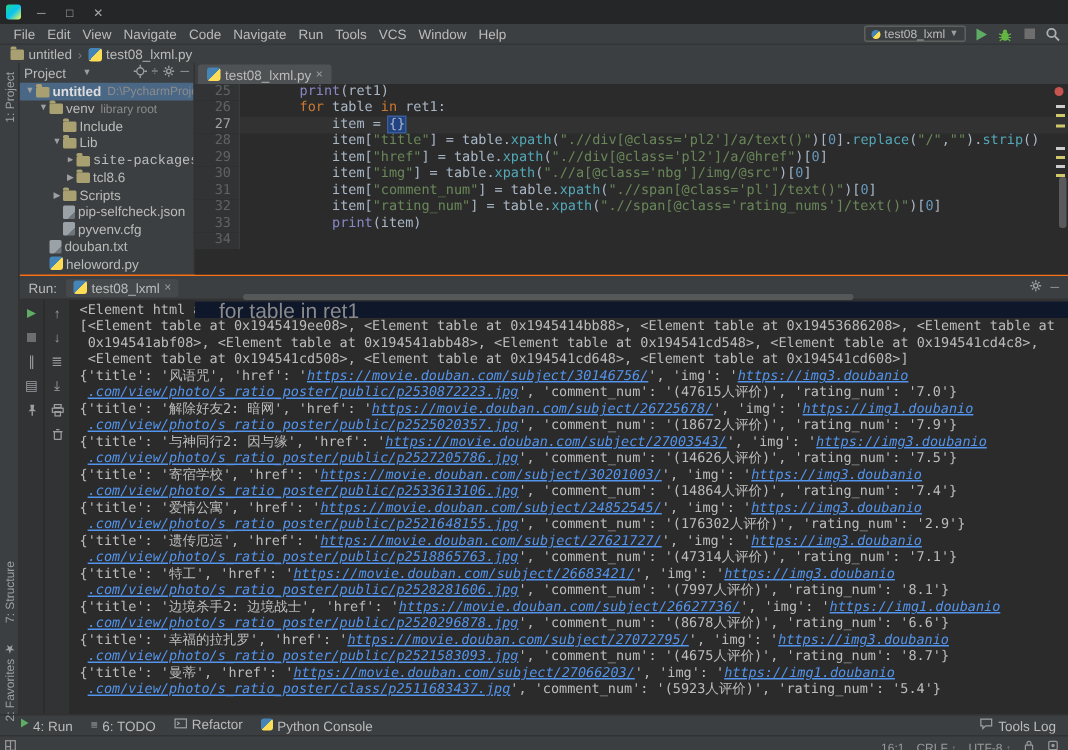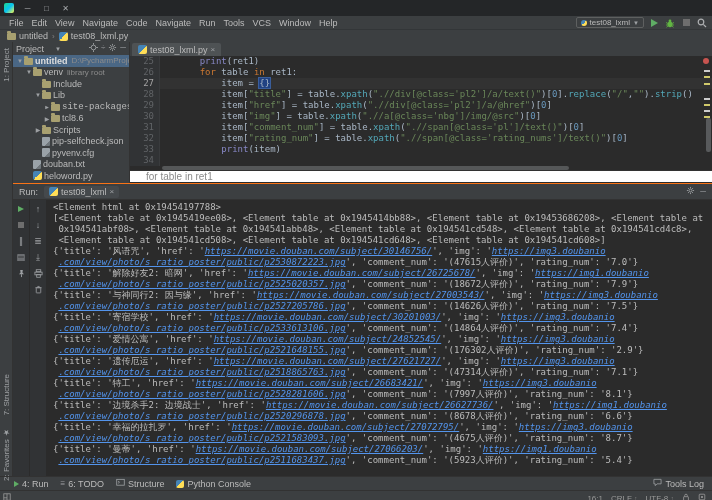--- a/index.html
+++ b/index.html
@@ -52,52 +52,52 @@
   .ficon-folder::before { content:''; position:absolute; top:-2px; left:0; width:4px; height:2px; background:#a8a070; border-radius:1px 1px 0 0; }
   .ficon-file { width:8px; height:9px; background:linear-gradient(135deg,#9aa2a8 70%,#6f767b 70%); border-radius:1px; }
   .ficon-py { width:9px; height:9px; border-radius:2px; background:linear-gradient(135deg,#4584b6 50%,#ffde57 50%); }
   .ficon-html { width:8px; height:9px; background:linear-gradient(135deg,#c87533 70%,#8a4f20 70%); border-radius:1px; }
 
   
   .editor { flex:1; display:flex; flex-direction:column; min-width:0; background:#2b2b2b; position:relative; }
   .tabbar { height:14px; background:#3c3f41; display:flex; align-items:flex-end; padding-left:2px; flex:0 0 auto; }
   .tab { height:13px; background:#4e5254; display:flex; align-items:center; gap:3px; padding:0 6px; font-size:9px; color:#bbbbbb; border-radius:2px 2px 0 0; }
   .tab-close { color:#9da0a3; font-size:8px; }
-  .code-area { height:110px; display:flex; flex-direction:column; flex:0 0 auto; position:relative; overflow:hidden; }
+  .code-area { height:140px; display:flex; flex-direction:column; flex:0 0 auto; position:relative; overflow:hidden; }
   .crow { display:flex; height:11px; }
   .gut { width:30px; background:#313335; border-right:1px solid #393b3d; color:#606366; font-family:"DejaVu Sans Mono", monospace; font-size:9px; text-align:right; padding-right:5px; line-height:11px; flex:0 0 auto; }
   .crow.current .gut { color:#a4a3a3; }
   .ctext { flex:1; font-family:"DejaVu Sans Mono", monospace; font-size:9px; line-height:11px; white-space:pre; padding-left:18px; color:#a9b7c6; }
   .crow.current .ctext { background:#323232; }
   .tk-p { color:#a9b7c6; } .tk-k { color:#cc7832; } .tk-b { color:#8888c6; }
   .tk-s { color:#6a8759; } .tk-n { color:#6897bb; } .tk-m { color:#53a8b8; }
   .tk-sel { color:#a9b7c6; background:#214283; outline:1px solid #3a5e9b; }
   .hscroll { height:4px; position:relative; flex:0 0 auto; }
   .hscroll .thumb { position:absolute; left:32px; top:0; width:70%; height:4px; background:#555758; border-radius:2px; }
-  .context-hint { height:12px; background:#ffffff; border-top:1px solid #323232; font-size:10px; color:#8a8a8a; display:flex; align-items:center; padding-left:16px; flex:0 0 auto; }
+  .context-hint { height:12px; background:#0f172a; border-top:1px solid #323232; font-size:14px; color:#8a8a8a; display:flex; align-items:center; padding-left:16px; flex:0 0 auto; }
   .rstripe-mark { position:absolute; right:2px; width:6px; height:2px; }
   .insp-dot { position:absolute; right:3px; top:2px; width:6px; height:6px; border-radius:50%; background:#c75450; }
   .vscroll-thumb { position:absolute; right:1px; top:62px; width:5px; height:34px; background:#585a5c; border-radius:2px; }
 
   
   .run-panel { height:293px; display:flex; flex-direction:column; border-top:1px solid #f97316; flex:0 0 auto; min-width:0; }
   .run-header { height:16px; background:#3c3f41; border-bottom:1px solid #323232; display:flex; align-items:center; font-size:9px; color:#bbbbbb; padding:0 6px; gap:6px; flex:0 0 auto; }
   .run-tab { display:flex; align-items:center; gap:3px; background:#45494c; padding:1px 5px; border-radius:2px; }
   .run-header-right { margin-left:auto; display:flex; gap:5px; align-items:center; }
   .run-body { flex:1; display:flex; min-height:0; }
   .run-col { width:17px; background:#313335; border-right:1px solid #2b2b2b; display:flex; flex-direction:column; align-items:center; padding-top:3px; gap:4px; flex:0 0 auto; }
   .rbtn { width:13px; height:12px; display:flex; align-items:center; justify-content:center; color:#9da0a3; font-size:9px; }
   .rbtn .play-tri { border-left-width:6px; border-top-width:3.5px; border-bottom-width:3.5px; }
   .console { flex:1; background:#2b2b2b; overflow:hidden; padding:2px 0 0 6px; min-width:0; }
   .cline { font-family:"DejaVu Sans Mono", monospace; font-size:9px; line-height:11px; white-space:pre; color:#bcbcbc; }
   .clink { color:#5394ec; font-style:italic; text-decoration:underline; }
 
   
   .bottom-toolbar { height:14px; background:#3c3f41; border-top:1px solid #323232; display:flex; align-items:center; font-size:9px; color:#bbbbbb; padding:0 8px 0 14px; gap:12px; flex:0 0 auto; }
-  .bt-item { display:flex; align-items:center; gap:3px; }
+  .bt-item { display:flex; gap:3px; }
   .bt-right { margin-left:auto; display:flex; align-items:center; gap:3px; }
   .statusbar { height:15px; background:#3c3f41; border-top:1px solid #323232; display:flex; align-items:center; font-size:8px; color:#9a9a9a; padding:0 6px 0 3px; gap:8px; flex:0 0 auto; }
   .sb-right { margin-left:auto; display:flex; align-items:center; gap:8px; }
   .updown { font-size:7px; color:#7d7d7d; }
 </style>
 </head>
 <body>
 
 <div class="app">
 
@@ -401,21 +401,21 @@
               <div class="cline"><span> </span><span class="clink">.com/view/photo/s_ratio_poster/public/p2521648155.jpg</span><span>', 'comment_num': '(176302人评价)', 'rating_num': '2.9'}</span></div>
               <div class="cline"><span>{'title': '遗传厄运', 'href': '</span><span class="clink">https://movie.douban.com/subject/27621727/</span><span>', 'img': '</span><span class="clink">https://img3.doubanio</span></div>
               <div class="cline"><span> </span><span class="clink">.com/view/photo/s_ratio_poster/public/p2518865763.jpg</span><span>', 'comment_num': '(47314人评价)', 'rating_num': '7.1'}</span></div>
               <div class="cline"><span>{'title': '特工', 'href': '</span><span class="clink">https://movie.douban.com/subject/26683421/</span><span>', 'img': '</span><span class="clink">https://img3.doubanio</span></div>
               <div class="cline"><span> </span><span class="clink">.com/view/photo/s_ratio_poster/public/p2528281606.jpg</span><span>', 'comment_num': '(7997人评价)', 'rating_num': '8.1'}</span></div>
               <div class="cline"><span>{'title': '边境杀手2: 边境战士', 'href': '</span><span class="clink">https://movie.douban.com/subject/26627736/</span><span>', 'img': '</span><span class="clink">https://img1.doubanio</span></div>
               <div class="cline"><span> </span><span class="clink">.com/view/photo/s_ratio_poster/public/p2520296878.jpg</span><span>', 'comment_num': '(8678人评价)', 'rating_num': '6.6'}</span></div>
               <div class="cline"><span>{'title': '幸福的拉扎罗', 'href': '</span><span class="clink">https://movie.douban.com/subject/27072795/</span><span>', 'img': '</span><span class="clink">https://img3.doubanio</span></div>
               <div class="cline"><span> </span><span class="clink">.com/view/photo/s_ratio_poster/public/p2521583093.jpg</span><span>', 'comment_num': '(4675人评价)', 'rating_num': '8.7'}</span></div>
               <div class="cline"><span>{'title': '曼蒂', 'href': '</span><span class="clink">https://movie.douban.com/subject/27066203/</span><span>', 'img': '</span><span class="clink">https://img1.doubanio</span></div>
-              <div class="cline"><span> </span><span class="clink">.com/view/photo/s_ratio_poster/public/p2511683437.jpg</span><span>', 'comment_num': '(5923人评价)', 'rating_num': '5.4'}</span></div>
+              <div class="cline"><span> </span><span class="clink">.com/view/photo/s_ratio_poster/class/p2511683437.jpg</span><span>', 'comment_num': '(5923人评价)', 'rating_num': '5.4'}</span></div>
             </div>
         </div>
       </div>
     </div>
   </div>
 
   <div class="bottom-toolbar">
     <span class="bt-item">
       <span class="play-tri" style="border-left-width:5px;border-top-width:3px;border-bottom-width:3px;"></span>
       <span>4: Run</span>
@@ -424,21 +424,21 @@
       <span style="font-size:8px;color:#9da0a3;">≡</span>
       <span>6: TODO</span>
     </span>
     <span class="bt-item">
       <span>
         <svg width="9" height="9" viewBox="0 0 10 10">
             <rect x="0.8" y="1.5" width="8.4" height="6.5" fill="none" stroke="#9da0a3" stroke-width="0.9"></rect>
             <path d="M2.3 3.5l1.6 1.2-1.6 1.2" fill="none" stroke="#9da0a3" stroke-width="0.9"></path>
           </svg>
       </span>
-      <span>Structure</span>
+      <span>Refactor</span>
     </span>
     <span class="bt-item">
       <span class="ficon ficon-py" style="width:8px;height:8px;"></span>
       <span>Python Console</span>
     </span>
     <span class="bt-right">
       <span>
         <svg width="9" height="9" viewBox="0 0 10 10">
             <path d="M1 1.5h8v5H4.5L2.5 8.5v-2H1z" fill="none" stroke="#9da0a3" stroke-width="0.9"></path>
           </svg>

